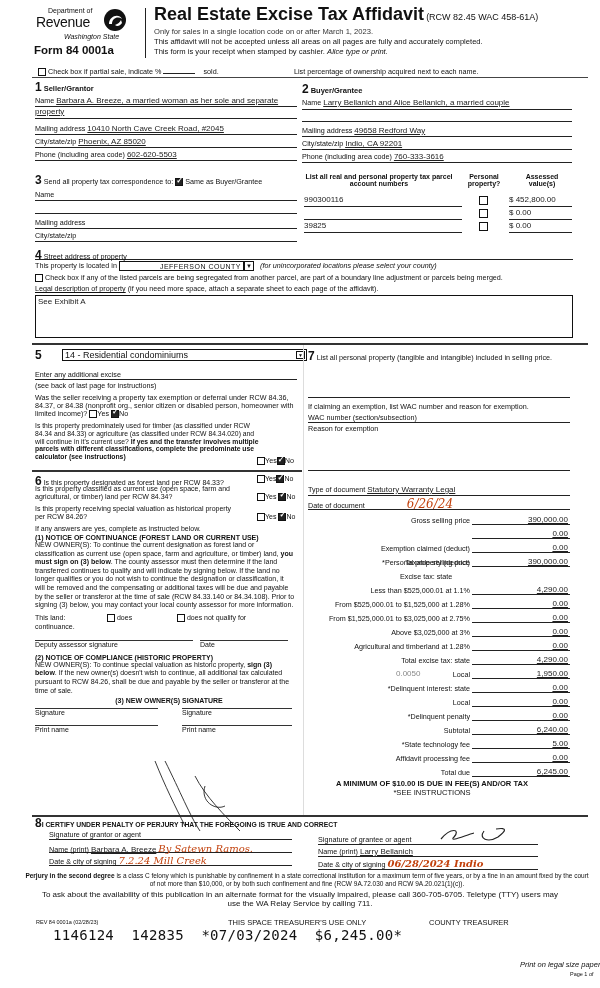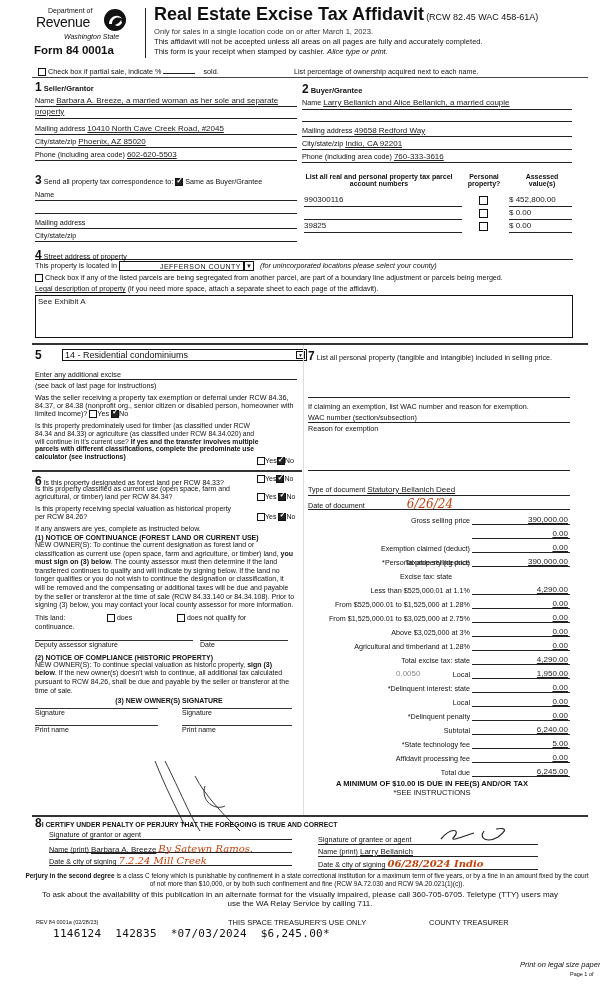--- a/index.html
+++ b/index.html
@@ -182,21 +182,21 @@
 
 <div class="abs" style="left:308px;top:352px;width:265px;">
   <div style="line-height:8.6px;"><span class="secnum">7</span> <span>List all personal property (tangible and intangible) included in selling price.</span></div>
   <div class="line" style="margin-top:34px;width:262px;"></div>
   <div style="margin-top:4px;">If claiming an exemption, list WAC number and reason for exemption.</div>
   <div class="line" style="margin-top:2px;height:10px;width:262px;"><span>WAC number (section/subsection)</span></div>
   <div style="margin-top:1px;">Reason for exemption</div>
   <div class="line" style="margin-top:37px;width:262px;"></div>
 </div>
 <div class="abs" style="left:308px;top:485px;width:262px;">
-  <div class="line" style="height:11px;"><span>Type of document</span> <span class="fill">Statutory Bellanich Deed</span></div>
+  <div class="line" style="height:11px;"><span>Type of document</span> <span class="fill">Statutory Warranty Legal</span></div>
 </div>
 <div class="abs" style="left:308px;top:497px;width:262px;">
   <div class="line" style="height:13px;"><span>Date of document</span> <span class="hand" style="margin-left:40px;font-size:12px;">6/26/24</span></div>
 </div>
 
 <div class="abs" style="left:300px;top:514px;width:270px;">
   <div style="position:relative;height:14px;">
       <span class="abs right" style="right:100px;top:2px;white-space:nowrap;">Gross selling price</span>
       <span class="abs line" style="right:0;top:1px;width:98px;height:10px;"></span>
       <span class="abs fill" style="right:2px;top:1px;">390,000.00</span>
@@ -313,15 +313,15 @@
     </svg>
 </div>
 
 <div class="abs" style="left:22px;top:872px;width:570px;font-size:6.5px;text-align:center;line-height:7.6px;">
   <span class="b">Perjury in the second degree</span> <span>is a class C felony which is punishable by confinement in a state correctional institution for a maximum term of five years, or by a fine in an amount fixed by the court of not more than $10,000, or by both such confinement and fine (RCW 9A.72.030 and RCW 9A.20.021(1)(c)).</span>
 </div>
 <div class="abs" style="left:40px;top:890px;width:520px;font-size:8px;text-align:center;line-height:9px;">To ask about the availability of this publication in an alternate format for the visually impaired, please call 360-705-6705. Teletype (TTY) users may use the WA Relay Service by calling 711.</div>
 <div class="abs" style="left:36px;top:919px;font-size:5.5px;">REV 84 0001a  (02/28/23)</div>
 <div class="abs" style="left:228px;top:918px;font-size:7.5px;">THIS SPACE TREASURER'S USE ONLY</div>
 <div class="abs" style="left:429px;top:918px;font-size:7.5px;">COUNTY TREASURER</div>
-<div class="abs mono" style="left:53px;top:927px;font-size:11px;letter-spacing:0.3px;white-space:pre;">1146124  142835  *07/03/2024  $6,245.00*</div>
+<div class="abs mono" style="left:53px;top:927px;font-size:14px;letter-spacing:0.3px;white-space:pre;">1146124  142835  *07/03/2024  $6,245.00*</div>
 <div class="abs i" style="left:520px;top:960px;font-size:7.5px;white-space:nowrap;">Print on legal size paper</div>
 <div class="abs" style="left:570px;top:971px;font-size:5.5px;white-space:nowrap;">Page 1 of</div>
 
 </body></html>

